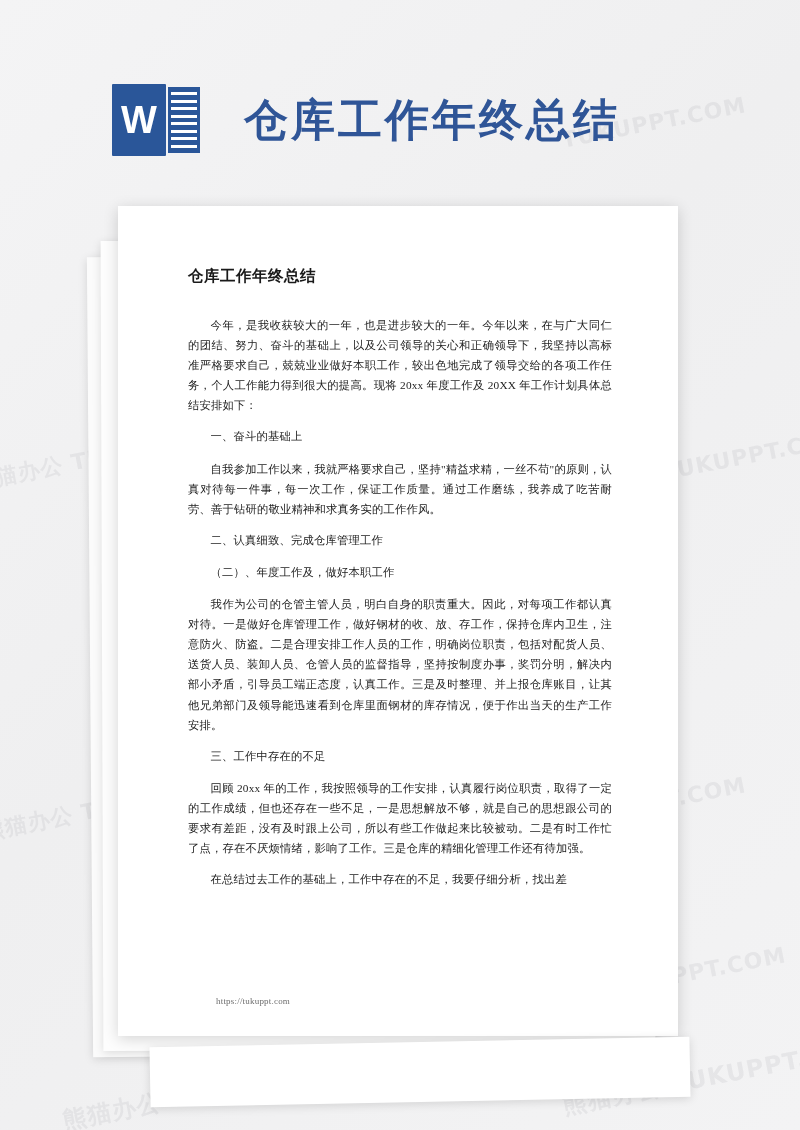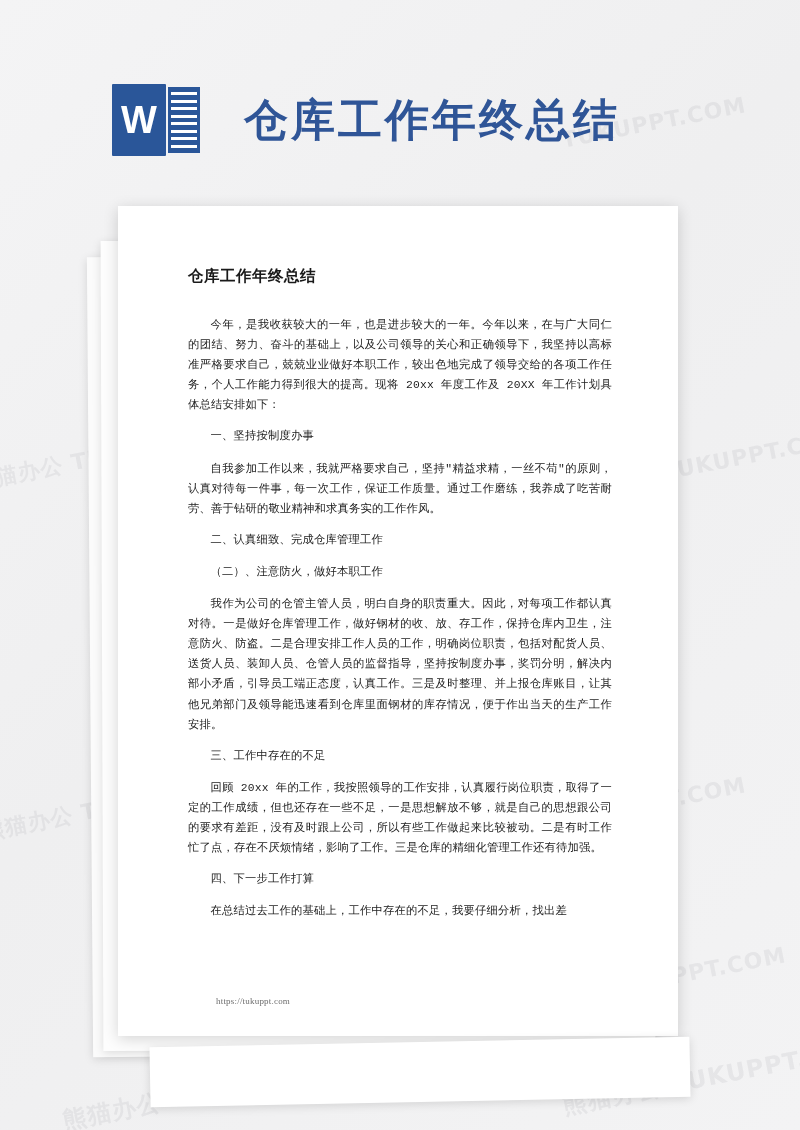--- a/index.html
+++ b/index.html
@@ -143,21 +143,21 @@
   #body-title {
     font-size: 15.5px;
     font-weight: 700;
     color: #1a1a1a;
     letter-spacing: 0.5px;
     font-family: "DejaVu Serif", serif;
     margin-bottom: 28px;
   }
 
   .para {
-    font-family: Liberation Mono, monospace;
+    font-family: Liberation Serif, serif;
     font-size: 11.3px;
     line-height: 1.78;
     color: #222;
     text-align: justify;
     text-justify: inter-ideograph;
     margin-bottom: 11px;
     letter-spacing: 0.2px;
   }
   .para.indent { text-indent: 2em; }
   .para.heading {
@@ -211,27 +211,26 @@
 </div>
 
 <div class="sheet" id="sheet-back-2"></div>
 <div class="sheet" id="sheet-back-1"></div>
 
 <div id="sheet-main">
   <div id="doc-inner">
     <div id="body-title">仓库工作年终总结</div>
     <div id="paragraph-list">
         <div class="para indent">今年，是我收获较大的一年，也是进步较大的一年。今年以来，在与广大同仁的团结、努力、奋斗的基础上，以及公司领导的关心和正确领导下，我坚持以高标准严格要求自己，兢兢业业做好本职工作，较出色地完成了领导交给的各项工作任务，个人工作能力得到很大的提高。现将 20xx 年度工作及 20XX 年工作计划具体总结安排如下：</div>
-        <div class="para heading">一、坚持按制度办事</div>
+        <div class="para heading">一、奋斗的基础上</div>
         <div class="para indent">自我参加工作以来，我就严格要求自己，坚持"精益求精，一丝不苟"的原则，认真对待每一件事，每一次工作，保证工作质量。通过工作磨练，我养成了吃苦耐劳、善于钻研的敬业精神和求真务实的工作作风。</div>
         <div class="para heading">二、认真细致、完成仓库管理工作</div>
-        <div class="para heading">（二）、注意防火，做好本职工作</div>
+        <div class="para heading">（二）、年度工作及，做好本职工作</div>
         <div class="para indent">我作为公司的仓管主管人员，明白自身的职责重大。因此，对每项工作都认真对待。一是做好仓库管理工作，做好钢材的收、放、存工作，保持仓库内卫生，注意防火、防盗。二是合理安排工作人员的工作，明确岗位职责，包括对配货人员、送货人员、装卸人员、仓管人员的监督指导，坚持按制度办事，奖罚分明，解决内部小矛盾，引导员工端正态度，认真工作。三是及时整理、并上报仓库账目，让其他兄弟部门及领导能迅速看到仓库里面钢材的库存情况，便于作出当天的生产工作安排。</div>
         <div class="para heading">三、工作中存在的不足</div>
         <div class="para indent">回顾 20xx 年的工作，我按照领导的工作安排，认真履行岗位职责，取得了一定的工作成绩，但也还存在一些不足，一是思想解放不够，就是自己的思想跟公司的要求有差距，没有及时跟上公司，所以有些工作做起来比较被动。二是有时工作忙了点，存在不厌烦情绪，影响了工作。三是仓库的精细化管理工作还有待加强。</div>
-        <div class="para heading">四、下一步工作打算</div>
         <div class="para indent">在总结过去工作的基础上，工作中存在的不足，我要仔细分析，找出差</div>
       </div>
   </div>
   <div id="doc-footer">https://tukuppt.com</div>
 </div>
 
 <div class="sheet" id="sheet-bottom"></div>
 
 </body></html>

